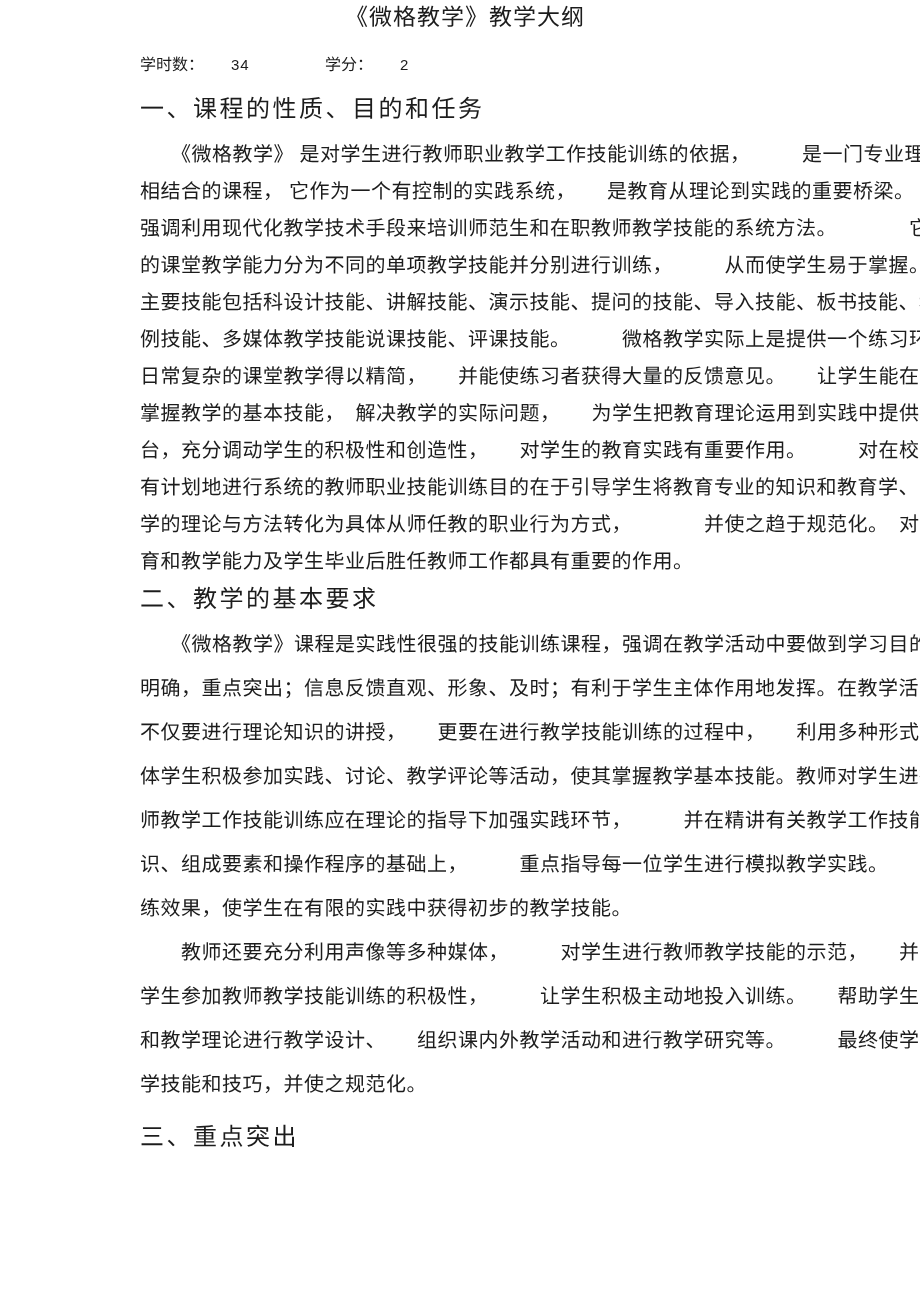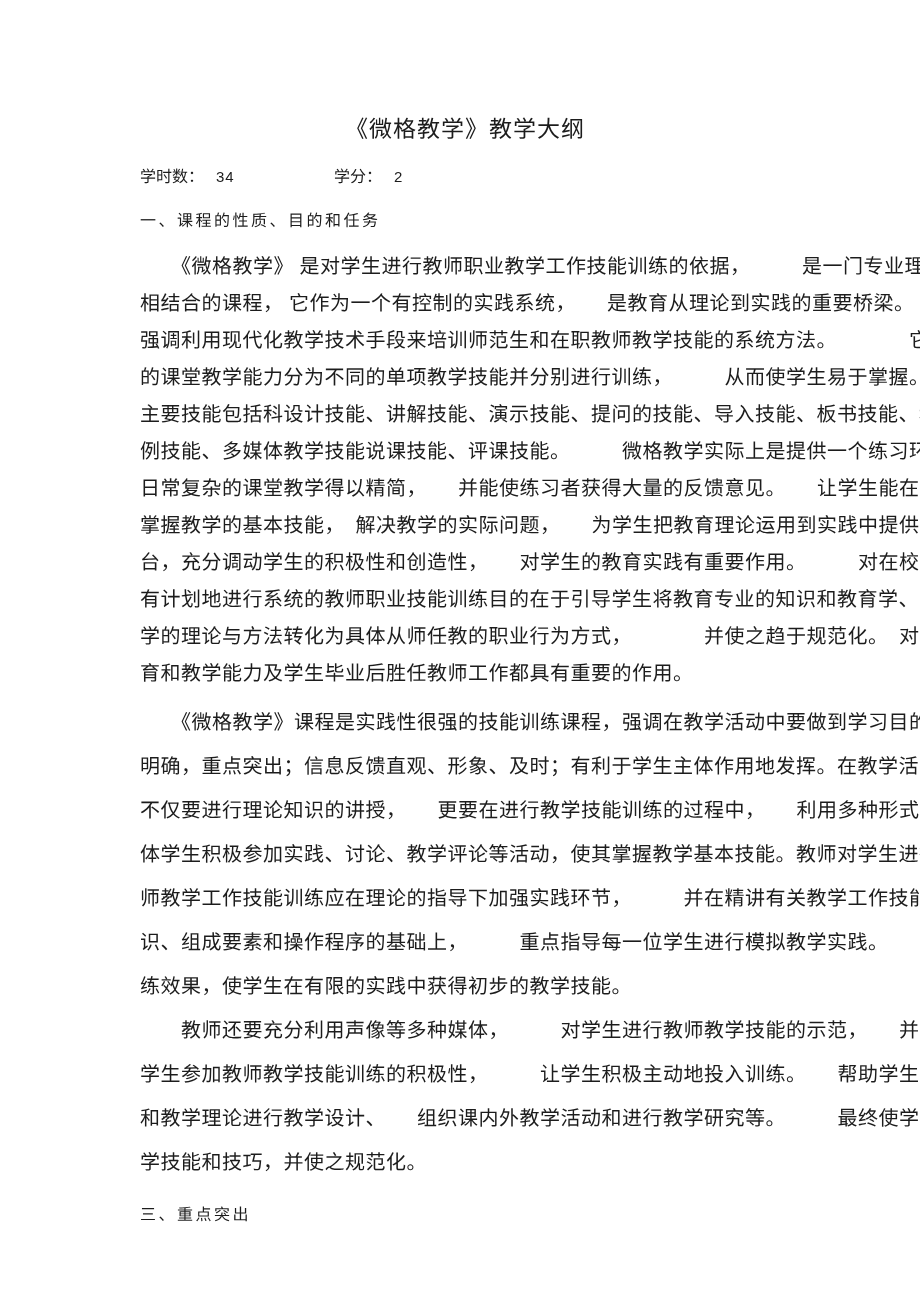--- a/index.html
+++ b/index.html
@@ -15,51 +15,50 @@
     overflow: hidden;
   }
   .page {
     box-sizing: border-box;
     width: 920px;
     height: 1303px;
     padding: 0 130px 0 140px;
   }
   .doc-title {
     margin: 0;
-    padding-top: 112px;
     font-size: 23px;
     font-weight: 400;
     letter-spacing: 1px;
     line-height: 36px;
     text-align: center;
     white-space: nowrap;
   }
   .meta {
     position: relative;
     margin-top: 17px;
     height: 24px;
     font-size: 16px;
     line-height: 24px;
   }
   .meta-item { white-space: nowrap; }
   .meta-credits {
     position: absolute;
-    left: 194px;
+    left: 185px;
     top: 0;
   }
   .num {
     font-family: "Liberation Sans", "DejaVu Sans", sans-serif;
     font-size: 15px;
-    margin-left: 12px;
+    margin-left: 27px;
     letter-spacing: 1px;
   }
   .sec-heading {
     margin: 0;
     font-weight: 400;
-    font-size: 16px;
+    font-size: 24px;
     letter-spacing: 2.5px;
     line-height: 30px;
     white-space: nowrap;
   }
   .sec-heading.h-first  { margin-top: 17px; }
   .sec-heading.h-second { margin-top: 4px; }
   .sec-heading.h-third  { margin-top: 16px; }
   .para {
     margin: 0;
     font-size: 20px;
@@ -99,20 +98,21 @@
 的课堂教学能力分为不同的单项教学技能并分别进行训练，　　　从而使学生易于掌握。　微格教学
 主要技能包括科设计技能、讲解技能、演示技能、提问的技能、导入技能、板书技能、科举
 例技能、多媒体教学技能说课技能、评课技能。　　　微格教学实际上是提供一个练习环境，使
 日常复杂的课堂教学得以精简，　　并能使练习者获得大量的反馈意见。　　让学生能在较短时间内，
 掌握教学的基本技能，　解决教学的实际问题，　　为学生把教育理论运用到实践中提供了一个平
 台，充分调动学生的积极性和创造性，　　对学生的教育实践有重要作用。　　　对在校学生有目的、
 有计划地进行系统的教师职业技能训练目的在于引导学生将教育专业的知识和教育学、　　　　心理
 学的理论与方法转化为具体从师任教的职业行为方式，　　　　并使之趋于规范化。　对于形成学生教
 育和教学能力及学生毕业后胜任教师工作都具有重要的作用。</div>
 
+  <h2 class="sec-heading h-second">二、教学的基本要求</h2>
 
   <div class="para para-s2 first">　　《微格教学》课程是实践性很强的技能训练课程，强调在教学活动中要做到学习目的
 明确，重点突出；信息反馈直观、形象、及时；有利于学生主体作用地发挥。在教学活动中
 不仅要进行理论知识的讲授，　　更要在进行教学技能训练的过程中，　　利用多种形式充分调动全
 体学生积极参加实践、讨论、教学评论等活动，使其掌握教学基本技能。教师对学生进行教
 师教学工作技能训练应在理论的指导下加强实践环节，　　　并在精讲有关教学工作技能的基本知
 识、组成要素和操作程序的基础上，　　　重点指导每一位学生进行模拟教学实践。　　　并及时反馈训
 练效果，使学生在有限的实践中获得初步的教学技能。</div>
 
   <div class="para para-s2">　　教师还要充分利用声像等多种媒体，　　　对学生进行教师教学技能的示范，　　并重视调动全体

